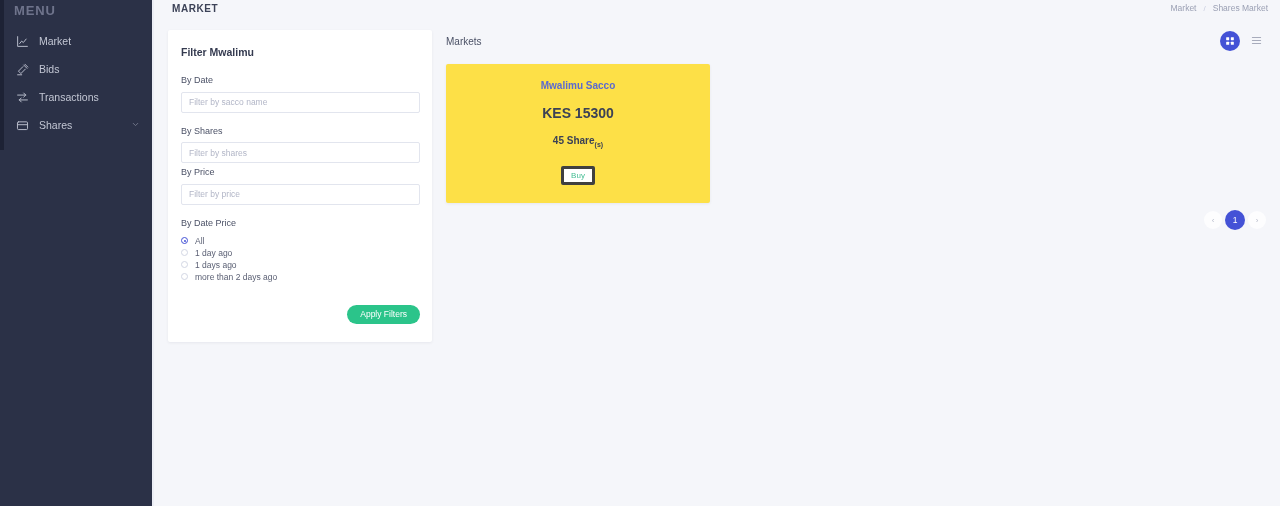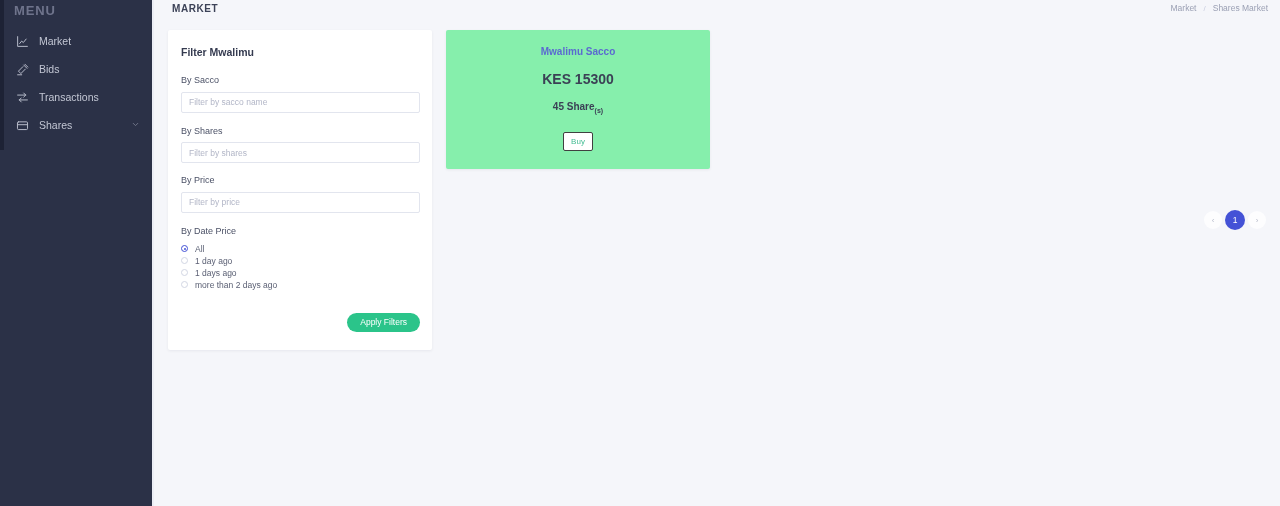--- a/index.html
+++ b/index.html
@@ -78,21 +78,21 @@
   .field-label {
     font-size: 9px; color: #4b5166; margin-bottom: 6px; font-weight: 400;
   }
   .field-input {
     width: 239px; height: 21px; border: 1px solid #e2e5ee; border-radius: 2px;
     background: #fff; padding: 0 7px; font-size: 8.5px; color: #575d72;
     font-family: "Liberation Sans", sans-serif; outline: none;
   }
   .field-input::placeholder { color: #b2b6c7; }
   .field { margin-bottom: 13px; }
-  .field:nth-of-type(3) { margin-bottom: 12px; }
+  .field:nth-of-type(3) { margin-bottom: 4px; }
 
   .radio-group { margin-top: 7px; }
   .radio-row {
     display: flex; align-items: center; height: 12px; cursor: pointer;
   }
   .radio-dot {
     width: 7px; height: 7px; border-radius: 50%; border: 1px solid #d2d6e3;
     background: #fff; flex: 0 0 7px; margin-right: 7px; position: relative;
   }
   .radio-row.sel .radio-dot { border-color: #4452d6; }
@@ -120,34 +120,34 @@
   .view-toggle { display: flex; align-items: center; gap: 6px; }
   .vt-btn {
     width: 20px; height: 20px; border-radius: 50%;
     display: flex; align-items: center; justify-content: center; cursor: pointer;
   }
   .vt-btn.active { background: #4452d6; }
   .vt-btn.plain { background: transparent; }
 
   .card-grid { display: flex; flex-wrap: wrap; gap: 14px; }
   .market-card {
-    width: 264px; background: #86efac; border-radius: 2px;
+    width: 264px; background: #fde047; border-radius: 2px;
     padding: 16px 10px 18px 10px; text-align: center;
     box-shadow: 0 1px 3px rgba(40,45,70,.07);
   }
   .mc-name {
     font-size: 10px; font-weight: 700; color: #5b6ad0; margin-bottom: 14px;
   }
   .mc-price { font-size: 14px; font-weight: 700; color: #3b4155; margin-bottom: 14px; }
   .mc-shares { font-size: 10px; font-weight: 700; color: #3b4155; margin-bottom: 16px; }
   .mc-shares .sub { font-size: 7px; vertical-align: sub; font-weight: 700; }
   .buy-btn {
     display: inline-flex; align-items: center; justify-content: center;
     min-width: 26px; height: 19px; padding: 0 7px;
-    border: 1px solid #404040; border-radius: 2px; background: #fff;
+    border: 3px solid #404040; border-radius: 2px; background: #fff;
     color: #43bd93; font-size: 8px; cursor: pointer;
     font-family: "Liberation Sans", sans-serif;
   }
 
   .pager {
     position: absolute; right: 14px; top: 180px;
     display: flex; align-items: center; gap: 3px;
   }
   .pg {
     width: 18px; height: 18px; border-radius: 50%;
@@ -233,21 +233,21 @@
       </div>
     </header>
 
     <div class="content">
 
       <div class="filter-col">
         <div class="filter-card">
           <div class="filter-title">Filter Mwalimu</div>
 
           <div class="field">
-            <div class="field-label">By Sacco</div>
+            <div class="field-label">By Date</div>
             <input class="field-input" type="text" placeholder="Filter by sacco name" style="">
           </div>
 
           <div class="field">
             <div class="field-label">By Shares</div>
             <input class="field-input" type="text" placeholder="Filter by shares" style="">
           </div>
 
           <div class="field">
             <div class="field-label">By Price</div>
@@ -276,20 +276,45 @@
           </div>
 
           <div class="apply-wrap">
             <button class="apply-btn">Apply Filters</button>
           </div>
         </div>
       </div>
 
       <div class="markets-col">
 
+        <div class="markets-head">
+          <div class="markets-title">Markets</div>
+
+          <div class="view-toggle">
+            <span class="vt-btn active">
+              <span>
+                <svg width="10" height="10" viewBox="0 0 12 12" fill="#ffffff">
+                  <rect x="1.4" y="1.4" width="3.6" height="3.6" rx=".5"></rect>
+                  <rect x="7" y="1.4" width="3.6" height="3.6" rx=".5"></rect>
+                  <rect x="1.4" y="7" width="3.6" height="3.6" rx=".5"></rect>
+                  <rect x="7" y="7" width="3.6" height="3.6" rx=".5"></rect>
+                </svg>
+              </span>
+            </span>
+            <span class="vt-btn plain">
+              <span>
+                <svg width="11" height="11" viewBox="0 0 12 12" fill="none" stroke="#a7abbb" stroke-width="1.1" stroke-linecap="round">
+                  <path d="M1.5 2.6h9"></path>
+                    <path d="M1.5 6h9"></path>
+                    <path d="M1.5 9.4h9"></path>
+                </svg>
+              </span>
+            </span>
+          </div>
+        </div>
 
         <div class="card-grid">
           <div class="market-card">
             <div class="mc-name">Mwalimu Sacco</div>
             <div class="mc-price">KES 15300</div>
             <div class="mc-shares">
               <span>45 Share</span><span class="sub">(s)</span>
             </div>
             <button class="buy-btn">Buy</button>
           </div>

